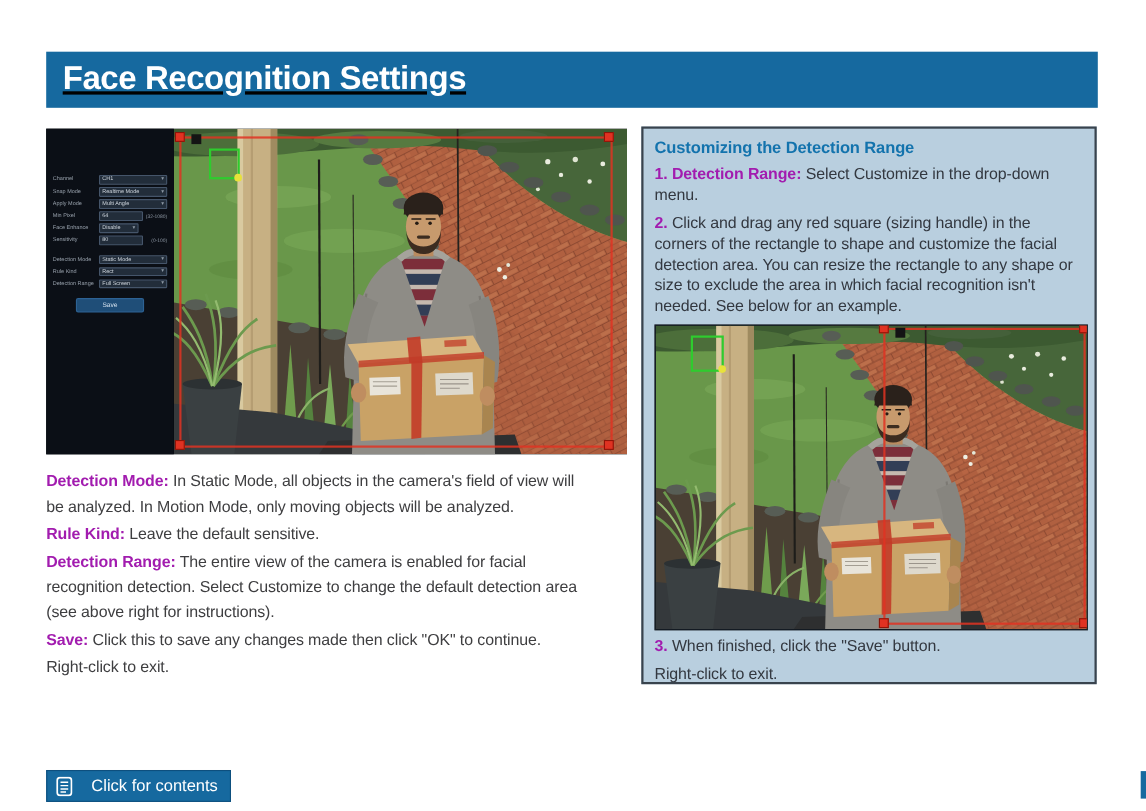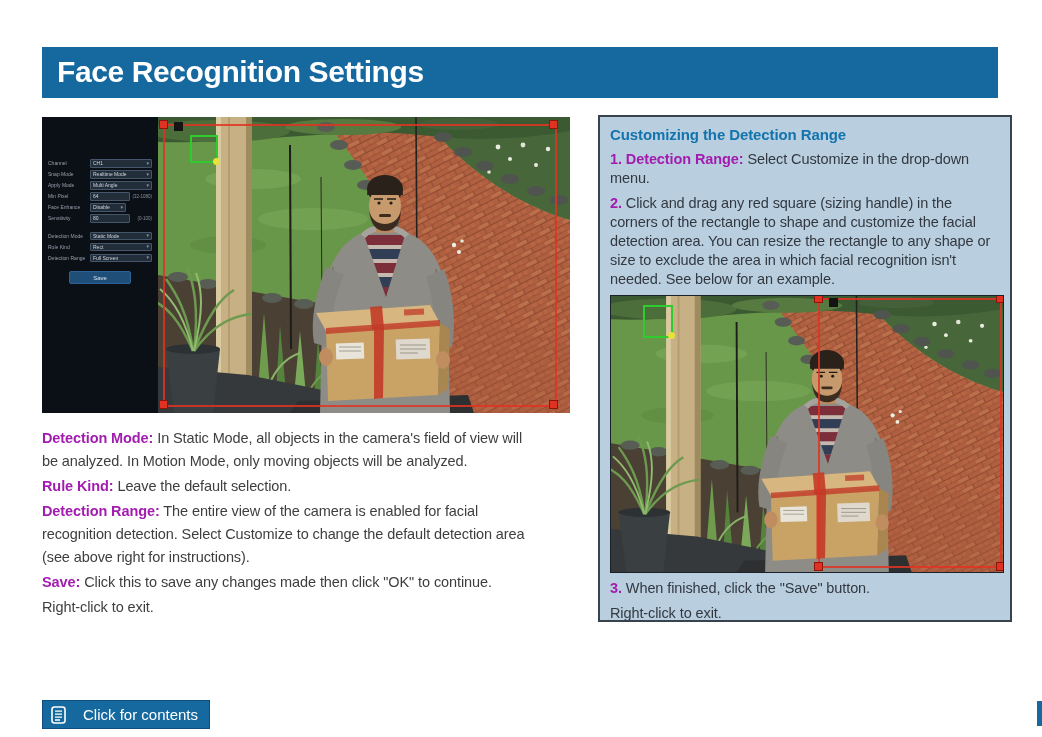--- a/index.html
+++ b/index.html
@@ -1,20 +1,20 @@
 <!DOCTYPE html>
 <html><head>
 <meta charset="utf-8">
 <style>
   html,body{margin:0;padding:0;background:#ffffff;}
   .page{position:relative;width:1042px;height:737px;background:#fff;overflow:hidden;
         font-family:"Liberation Sans", sans-serif;}
 
   
-  .title-bar{position:absolute;left:42px;top:47px;width:956px;height:51px;background:#16699f;}
+  .title-bar{position:absolute;left:42px;top:47px;width:956px;height:51px;background:#16699f;text-decoration:underline;}
   .title-bar h1{margin:0;padding:8px 0 0 15px;font-size:30px;line-height:34px;color:#fff;
                 font-weight:700;letter-spacing:-.4px;}
 
   
   .shot-left{position:absolute;left:42px;top:117px;width:528px;height:296px;background:#0b0f16;}
   .settings-panel{position:absolute;left:0;top:0;width:116px;height:296px;background:#0b0f16;
                   padding:42px 6px 0 6px;box-sizing:border-box;}
   .srow{display:flex;align-items:center;margin-bottom:2.5px;height:8.5px;}
   .srow.gap-above{margin-top:9px;}
   .slabel{flex:none;width:42px;font-size:5px;color:#97a0ab;line-height:8px;overflow:hidden;white-space:nowrap;}
@@ -41,21 +41,21 @@
   .green-box{position:absolute;border:2px solid #2ecc2e;box-sizing:border-box;}
   .yellow-dot{position:absolute;width:7px;height:7px;border-radius:50%;background:#e8e23a;}
 
   
   .defs{position:absolute;left:42px;top:427px;width:496px;}
   .defs p{margin:0 0 2px;font-size:14.5px;line-height:23px;color:#3e3e40;letter-spacing:-.1px;}
   .accent{color:#a21caf;font-weight:700;}
 
   
   .sidebar{position:absolute;left:583px;top:115px;width:414px;height:507px;background:#b9cfdf;
-           border:2px solid #39434d;box-sizing:border-box;padding:6px 10px;overflow:hidden;margin-left:15px;}
+           border:2px solid #39434d;box-sizing:border-box;padding:6px 10px;overflow:hidden;}
   .sidebar h2{margin:2px 0 6px;font-size:15px;line-height:19px;color:#1373ad;letter-spacing:-.1px;}
   .sidebar p{margin:0 0 6px;font-size:14.5px;line-height:19px;color:#333840;letter-spacing:-.1px;}
   .shot-right{position:relative;width:392px;height:276px;margin:2px 0 6px;background:#0b0f16;
               border:1px solid rgba(40,50,60,.55);box-sizing:content-box;overflow:hidden;}
 
   
   .contents-btn{position:absolute;left:42px;top:700px;height:29px;display:flex;align-items:center;gap:17px;
                 padding:0 11px 0 8px;background:#16699f;border:1px solid #0d4f7e;box-sizing:border-box;}
   .contents-btn span{color:#fff;font-size:15px;}
   .page-badge{position:absolute;left:1037px;top:701px;width:27px;height:25px;border-radius:0;
@@ -319,21 +319,21 @@
       <div class="handle" style="left:391px;top:3px;"></div>
       <div class="handle" style="left:1px;top:283px;"></div>
       <div class="handle" style="left:391px;top:283px;"></div>
       <div class="green-box" style="left:32px;top:18px;width:28px;height:28px;"></div>
       <div class="yellow-dot" style="left:55px;top:41px;"></div>
     </div>
   </div>
 
   <div class="defs">
     <p><b class="accent">Detection Mode:</b> <span>In Static Mode, all objects in the camera's field of view will be analyzed. In Motion Mode, only moving objects will be analyzed.</span></p>
-    <p><b class="accent">Rule Kind:</b> <span>Leave the default selection.</span></p>
+    <p><b class="accent">Rule Kind:</b> <span>Leave the default sensitive.</span></p>
     <p><b class="accent">Detection Range:</b> <span>The entire view of the camera is enabled for facial recognition detection. Select Customize to change the default detection area (see above right for instructions).</span></p>
     <p><b class="accent">Save:</b> <span>Click this to save any changes made then click "OK" to continue.</span></p>
     <p>Right-click to exit.</p>
   </div>
 
   <aside class="sidebar">
     <h2>Customizing the Detection Range</h2>
     <p><b class="accent"><span>1.</span> <span>Detection Range:</span></b> <span>Select Customize in the drop-down menu.</span></p>
     <p><b class="accent">2.</b> <span>Click and drag any red square (sizing handle) in the corners of the rectangle to shape and customize the facial detection area. You can resize the rectangle to any shape or size to exclude the area in which facial recognition isn't needed. See below for an example.</span></p>
 

